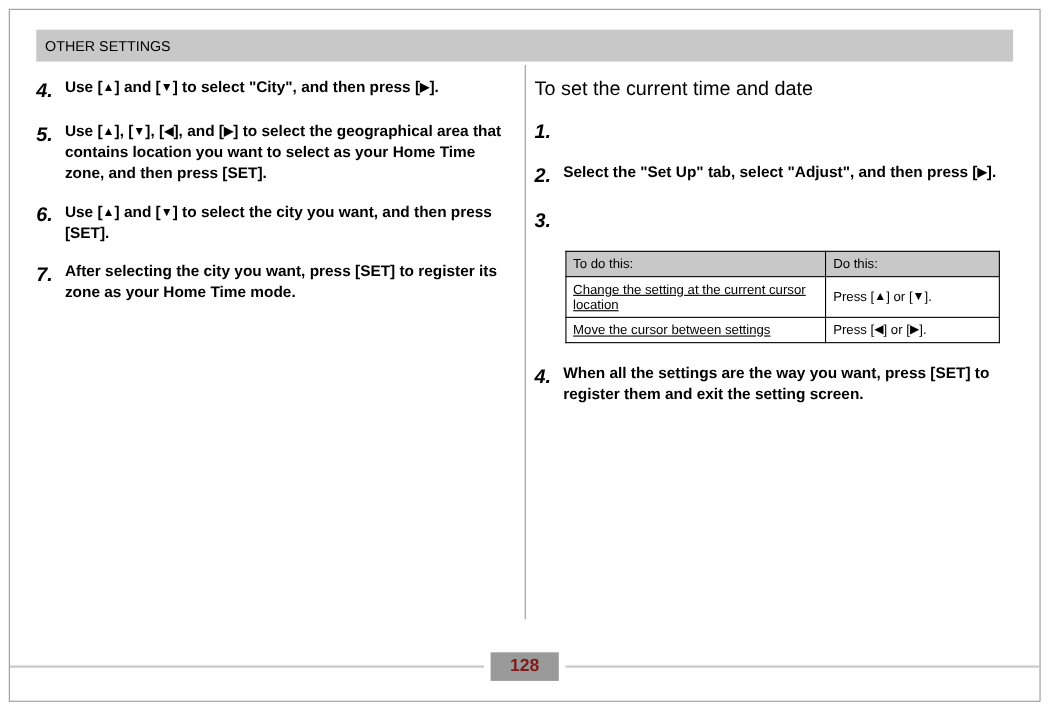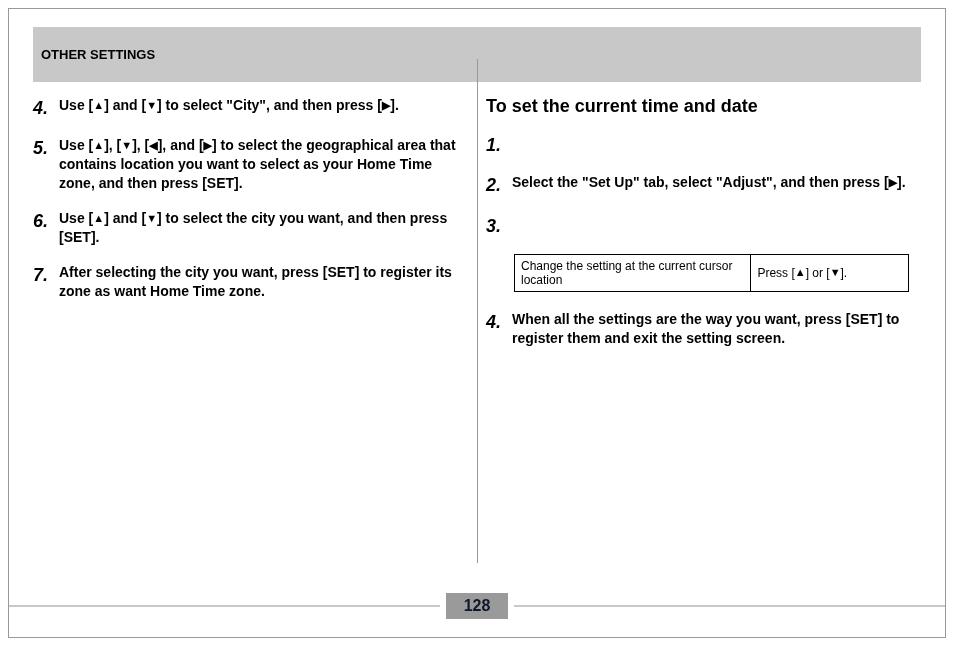--- a/index.html
+++ b/index.html
@@ -13,22 +13,22 @@
     font-size: 14px;
   }
   .page-border {
     position: absolute;
     top: 8px; left: 8px; right: 8px; bottom: 8px;
     border: 1px solid #999;
     padding: 18px 24px 0 24px;
   }
   .header-bar {
     background: #c8c8c8;
-    padding: 20px 8px;
-    font-weight: bold;
+    padding: 7px 8px;
+    font-weight: normal;
     font-size: 13px;
     margin-bottom: 14px;
   }
   .columns {
     display: flex;
     gap: 18px;
   }
   .col {
     width: 50%;
     position: relative;
@@ -52,56 +52,56 @@
     font-size: 18px;
     min-width: 22px;
     flex-shrink: 0;
   }
   .step-text {
     font-size: 14px;
     padding-left: 4px;
   }
   .heading {
     font-size: 18px;
-    font-weight: bold;
+    font-weight: normal;
     margin-bottom: 16px;
   }
   .tri { font-size: 11px; vertical-align: 1px; }
   table {
     border-collapse: collapse;
     margin: 8px 0 18px 28px;
     width: calc(100% - 40px);
     font-size: 12px;
   }
   th, td {
     border: 1px solid #000;
     padding: 4px 6px;
     text-align: left;
     font-weight: normal;
   }
   th {
     background: #c8c8c8;
   }
-  td.col1 { width: 60%; }
+  td.col1 { width: 60%; text-decoration: underline; }
   .page-num-wrap {
     position: absolute;
     bottom: 18px;
     left: 0; right: 0;
     display: flex;
     justify-content: center;
     align-items: center;
   }
   .page-num-bar {
     height: 2px;
     background: #c8c8c8;
     flex: 1;
   }
   .page-num {
     background: #9a9a9a;
-    color: #0f172a;
+    color: #7f1d1d;
     font-weight: bold;
     padding: 4px 18px;
     font-size: 16px;
     margin: 0 6px;
   }
 </style>
 </head>
 <body>
 
 <div class="page-border">
@@ -129,21 +129,21 @@
 
       <div class="step">
         <div class="step-num">6.</div>
         <div class="step-text">
           <span>Use [</span><span class="tri">▲</span><span>] and [</span><span class="tri">▼</span><span>] to select the city you want, and then press [SET].</span>
         </div>
       </div>
 
       <div class="step">
         <div class="step-num">7.</div>
-        <div class="step-text">After selecting the city you want, press [SET] to register its zone as want Home Time zone.</div>
+        <div class="step-text">After selecting the city you want, press [SET] to register its zone as your Home Time mode.</div>
       </div>
     </div>
 
     <div class="col">
       <div class="heading">To set the current time and date</div>
 
       <div class="step">
         <div class="step-num">1.</div>
       </div>
 
@@ -153,24 +153,34 @@
           <span>Select the "Set Up" tab, select "Adjust", and then press [</span><span class="tri">▶</span><span>].</span>
         </div>
       </div>
 
       <div class="step">
         <div class="step-num">3.</div>
       </div>
 
       <table>
         <tbody>
+            <tr>
+          <th>To do this:</th>
+          <th>Do this:</th>
+        </tr>
         <tr>
           <td class="col1">Change the setting at the current cursor location</td>
           <td>
             <span>Press [</span><span class="tri">▲</span><span>] or [</span><span class="tri">▼</span><span>].</span>
+          </td>
+        </tr>
+        <tr>
+          <td class="col1">Move the cursor between settings</td>
+          <td>
+            <span>Press [</span><span class="tri">◀</span><span>] or [</span><span class="tri">▶</span><span>].</span>
           </td>
         </tr>
       </tbody>
         </table>
 
       <div class="step">
         <div class="step-num">4.</div>
         <div class="step-text">When all the settings are the way you want, press [SET] to register them and exit the setting screen.</div>
       </div>
     </div>

